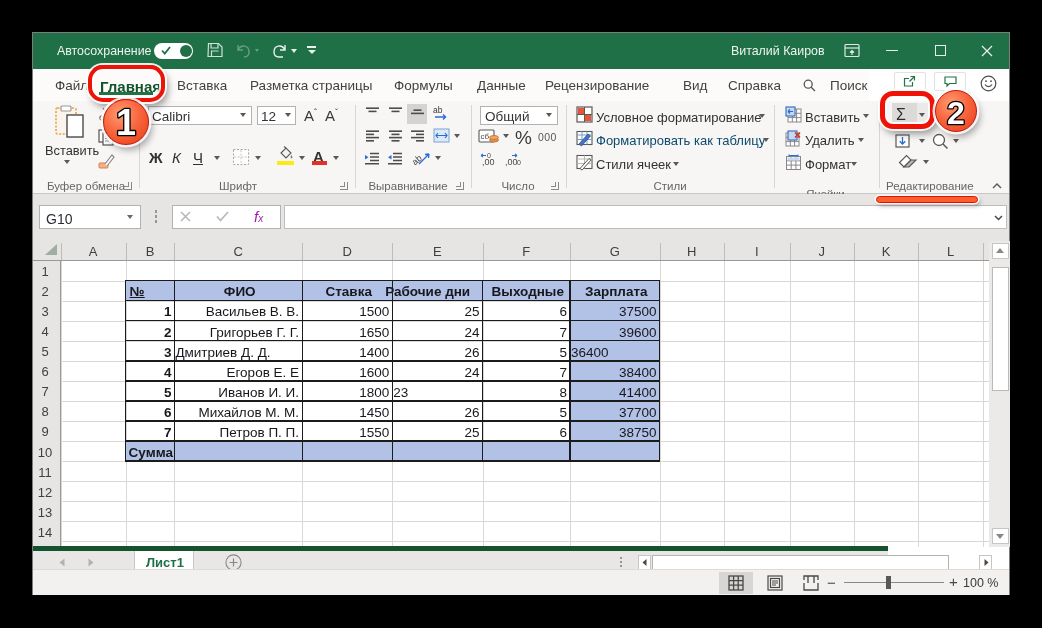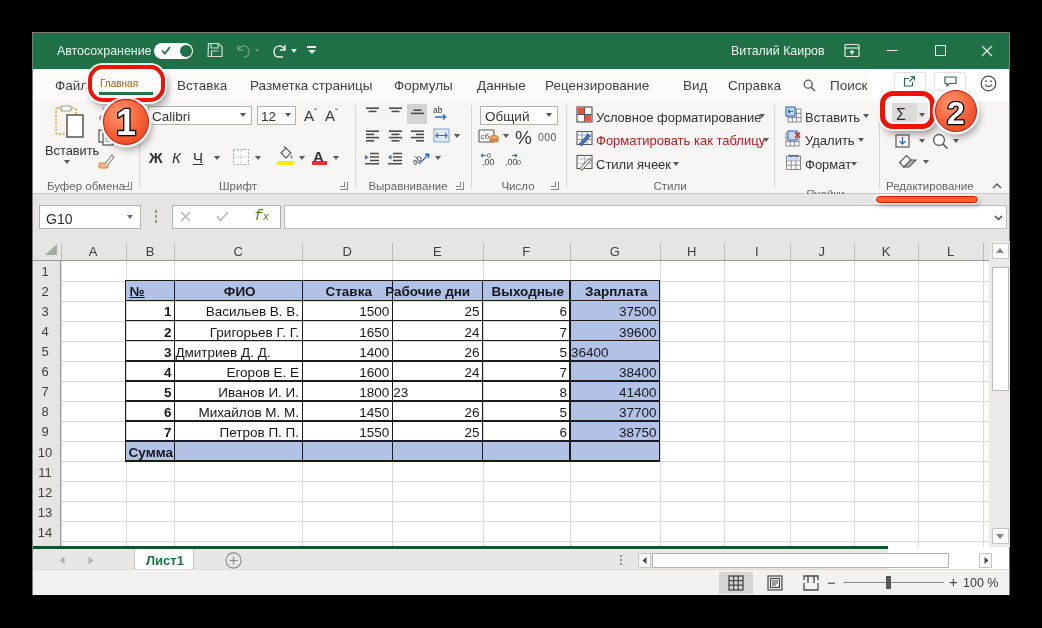--- a/index.html
+++ b/index.html
@@ -5,21 +5,21 @@
  font-family:"Liberation Sans",sans-serif;-webkit-font-smoothing:antialiased}
 .a{position:absolute}
 #win{position:absolute;left:32px;top:32px;width:978px;height:563px;background:#fff;border:1px solid #7d7d7d}
 #title{position:absolute;left:0;top:0;width:976px;height:36px;background:#1f7046;color:#ecf3ee}
 #tabs{position:absolute;left:0;top:36px;width:836px;height:32px;background:#fcfbfa}
 #ribbon{position:absolute;left:0;top:68px;width:976px;height:93px;background:#f7f6f5;border-bottom:1px solid #cac8c6}
 #fbar{position:absolute;left:0;top:161px;width:976px;height:47px;background:#e7e5e3}
 #chead{position:absolute;left:0;top:208px;width:976px;height:19.6px;background:#e7e5e3}
 #grid{position:absolute;left:0;top:227.6px;width:956px;height:286px;background:#fff;overflow:hidden}
 #vsb{position:absolute;left:956px;top:208px;width:21px;height:305.6px;background:#eceae8}
-#shbar{position:absolute;left:0;top:513.4px;width:855px;height:22.6px;background:#e9e7e5;border-top:3px solid #14532d}
+#shbar{position:absolute;left:0;top:513.4px;width:855px;height:22.6px;background:#e9e7e5;border-top:5px solid #14532d}
 #status{position:absolute;left:0;top:536px;width:976px;height:26px;background:#f2f1f0;border-top:1px solid #dddbd9}
 .tx{position:absolute;white-space:nowrap}
 .sep{position:absolute;background:#d8d6d4;width:1px}
 .glab{position:absolute;font-size:11.5px;color:#676561;text-align:center;white-space:nowrap}
 .dl{position:absolute;width:8px;height:8px;border-right:1.4px solid #8a8886;border-bottom:1.4px solid #8a8886}
 .dl:after{content:"";position:absolute;right:2px;bottom:2px;width:4px;height:4px;border-right:1.4px solid #8a8886;border-bottom:1.4px solid #8a8886}
 .dd{position:absolute;width:0;height:0;border-left:3.4px solid transparent;border-right:3.4px solid transparent;border-top:4px solid #5a5856}
 .cell{position:absolute;font-size:13.5px;color:#17171d;line-height:1;white-space:nowrap}
 .blk{position:absolute;background:#1b1b1b}
 .blue{background:#b2c2e6}
@@ -61,21 +61,21 @@
         </g>
       </svg>
 <div class="a" style="left:853px;top:17px;width:12px;height:1.4px;background:#e8efe9"></div>
 <div class="a" style="left:902px;top:12px;width:11px;height:11px;border:1.3px solid #e8efe9"></div>
 <svg class="a" style="left:948px;top:12px" width="12" height="12" viewBox="0 0 12 12">
         <path d="M1 1 L11 11 M11 1 L1 11" stroke="#e8efe9" stroke-width="1.3"></path>
       </svg>
 </div>
 <div id="tabs">
 <div class="tx" style="left:22px;top:9px;font-size:13.5px;font-weight:400;color:#3f3e3d">Файл</div>
-<div class="tx" style="left:67px;top:9px;font-size:10px;font-weight:400;color:#a16207">Главная</div>
+<div class="tx" style="left:67px;top:9px;font-size:15px;font-weight:700;color:#14532d">Главная</div>
 <div class="tx" style="left:144px;top:9px;font-size:13.5px;font-weight:400;color:#44423f">Вставка</div>
 <div class="tx" style="left:217px;top:9px;font-size:13.5px;font-weight:400;color:#44423f">Разметка страницы</div>
 <div class="tx" style="left:361px;top:9px;font-size:13.5px;font-weight:400;color:#44423f">Формулы</div>
 <div class="tx" style="left:444px;top:9px;font-size:13.5px;font-weight:400;color:#44423f">Данные</div>
 <div class="tx" style="left:512px;top:9px;font-size:13.5px;font-weight:400;color:#44423f">Рецензирование</div>
 <div class="tx" style="left:650px;top:9px;font-size:13.5px;font-weight:400;color:#44423f">Вид</div>
 <div class="tx" style="left:695px;top:9px;font-size:13.5px;font-weight:400;color:#44423f">Справка</div>
 <div class="a" style="left:66px;top:23px;width:54px;height:3.4px;background:#217346"></div>
 <svg class="a" style="left:770px;top:10px" width="13" height="13" viewBox="0 0 13 13">
         <circle cx="5.2" cy="5.2" r="4" stroke="#55534f" stroke-width="1.3" fill="none"></circle>
@@ -275,21 +275,21 @@
         <rect x="1" y="1.5" width="15" height="13" fill="#fff" stroke="#5a5856" stroke-width="1.1"></rect>
         <path d="M1 5 h15 M1 9.5 h15 M6 1.5 v13 M11 1.5 v13" stroke="#7a9cc8" stroke-width="1"></path>
         <path d="M3 14 L12 4 l2.5 2 -9 10 z" fill="#4472c4" stroke="#2f528f" stroke-width="0.8"></path>
       </svg>
 <svg class="ic" style="left:543px;top:53px" width="17" height="17" viewBox="0 0 17 17">
         <rect x="1" y="1.5" width="15" height="13" fill="#fff" stroke="#5a5856" stroke-width="1.1"></rect>
         <path d="M1 5 h15 M1 9.5 h15 M8.5 1.5 v13" stroke="#b8b6b4" stroke-width="1"></path>
         <path d="M4 14.5 L13 4.5 l2 1.6 -9 10 z" fill="#fff" stroke="#5a5856" stroke-width="1"></path>
       </svg>
 <div class="tx" style="left:563px;top:8.5px;font-size:13px;color:#343230">Условное форматирование</div>
-<div class="tx" style="left:563px;top:32.2px;font-size:13px;color:#b91c1c">Форматировать как таблицу</div>
+<div class="tx" style="left:563px;top:32.2px;font-size:13px;color:#0c4a6e">Форматировать как таблицу</div>
 <div class="tx" style="left:563px;top:56.0px;font-size:13px;color:#343230">Стили ячеек</div>
 <div class="dd" style="left:726px;top:13px"></div>
 <div class="dd" style="left:730px;top:37px"></div>
 <div class="dd" style="left:640px;top:61px"></div>
 <div class="glab" style="left:592px;top:79px;width:90px">Стили</div>
 <svg class="ic" style="left:752px;top:5px" width="17" height="17" viewBox="0 0 17 17">
         <rect x="3" y="3" width="13" height="13" fill="#fff" stroke="#8a8886" stroke-width="1"></rect>
         <path d="M3 7.3 h13 M3 11.6 h13 M7.3 3 v13 M11.6 3 v13" stroke="#8a8886" stroke-width="1"></path>
         <rect x="1" y="1" width="9" height="9" fill="#c5d9f1" stroke="#4472c4" stroke-width="1.2"></rect>
         <path d="M8 5.5 h-5 m0 0 l2 -2 m-2 2 l2 2" stroke="#2b6cd4" stroke-width="1.2" fill="none"></path>
@@ -344,21 +344,21 @@
 <div class="tx" style="left:13px;top:16.5px;font-size:14px;color:#2e2c33">G10</div>
 <div class="dd" style="left:94px;top:21px;border-top-color:#6a6866"></div>
 <div class="a" style="left:122px;top:16px;width:2px;height:2.5px;background:#98968e;box-shadow:0 5px 0 #98968e,0 10px 0 #98968e"></div>
 <div class="wbox" style="left:139px;top:11.3px;width:109px;height:24.2px"></div>
 <svg class="a" style="left:147px;top:17px" width="11" height="11" viewBox="0 0 11 11">
         <path d="M1 1 L10 10 M10 1 L1 10" stroke="#b8b6b4" stroke-width="1.5"></path>
       </svg>
 <svg class="a" style="left:183px;top:17px" width="13" height="11" viewBox="0 0 13 11">
         <path d="M1 5.5 L4.5 9.5 L12 1" stroke="#b8b6b4" stroke-width="1.6" fill="none"></path>
       </svg>
-<div class="tx" style="left:221px;top:14px;font-size:15px;font-style:italic;font-family:Liberation Mono, monospace;color:#4d7c0f">f<span style="font-size:10px">x</span></div>
+<div class="tx" style="left:221px;top:14px;font-size:15px;font-style:italic;font-family:Liberation Sans, sans-serif;color:#a21caf">f<span style="font-size:10px">x</span></div>
 <div class="wbox" style="left:250.8px;top:11.3px;width:722.8px;height:24.2px;border-color:#c0bebc"></div>
 <svg class="a" style="left:961px;top:21px" width="9" height="6" viewBox="0 0 9 6">
         <path d="M1 1 L4.5 4.5 8 1" stroke="#4a4846" stroke-width="1.5" fill="none"></path>
       </svg>
 </div>
 <div id="chead">
 <div class="a" style="left:11.5px;top:3.4px;width:0;height:0;border-left:12px solid transparent;border-bottom:11.5px solid #9fada3"></div>
 <div class="a" style="left:27.5px;top:2px;width:1px;height:17.6px;background:#bdbcba"></div>
 <div class="a" style="left:92.6px;top:2px;width:1px;height:17.6px;background:#bdbcba"></div>
 <div class="a" style="left:141.4px;top:2px;width:1px;height:17.6px;background:#bdbcba"></div>

